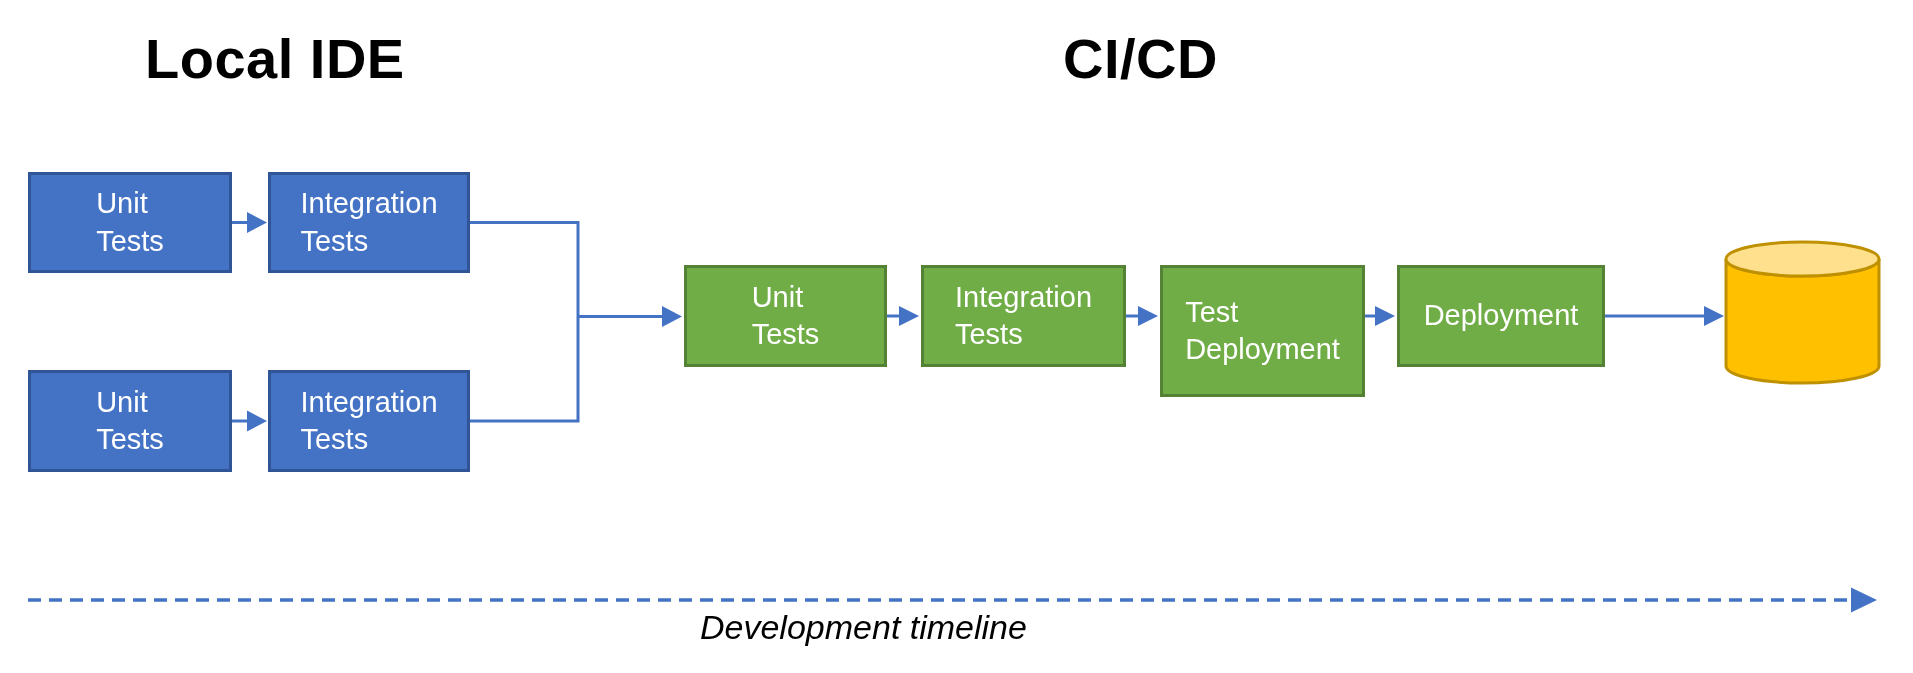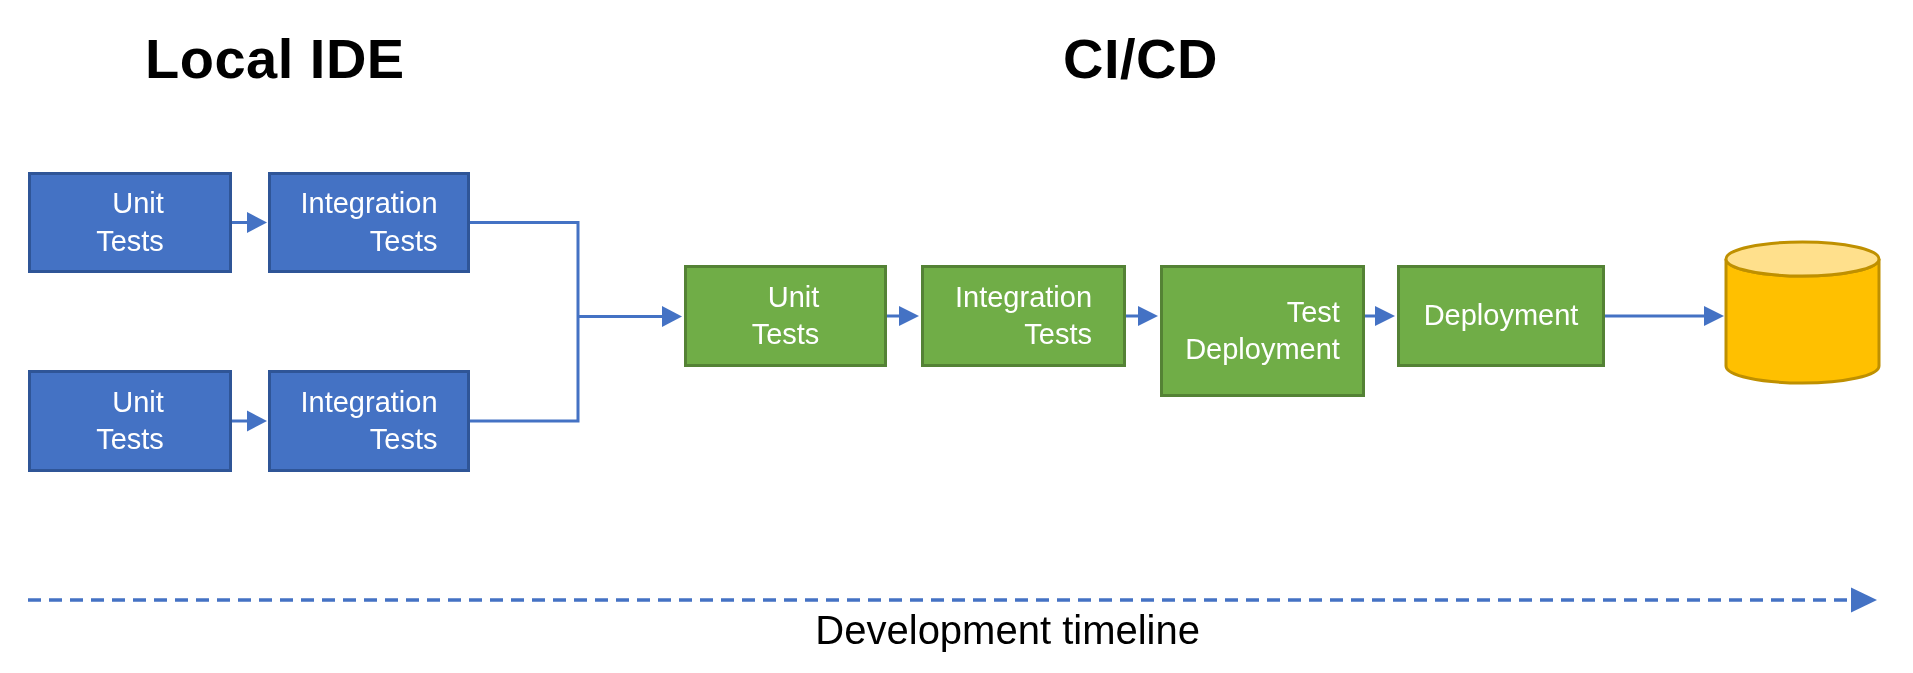--- a/index.html
+++ b/index.html
@@ -17,43 +17,44 @@
     font-weight: 700;
     color: #000000;
     letter-spacing: 0.5px;
     white-space: nowrap;
   }
   .node {
     position: absolute;
     display: flex;
     align-items: center;
     justify-content: center;
-    text-align: right;
+    text-align: left;
     color: #ffffff;
     font-size: 29px;
     line-height: 1.28;
     white-space: pre-line;
     box-sizing: border-box;
   }
   .blue  { background: #4472C4; border: 3px solid #2F5597; }
   .green { background: #70AD47; border: 3px solid #548235; }
   #connector-layer {
     position: absolute;
     left: 0; top: 0;
     width: 1913px;
     height: 673px;
   }
   .timeline-label {
     position: absolute;
     left: 700px;
     top: 608px;
     width: 500px;
-    text-align: right;
-    font-size: 40px;
+    text-align: left;
+    font-size: 34px;
     color: #000000;
+    font-style: italic;
   }
 </style>
 </head>
 <body>
 
 <div id="canvas">
 
   <div class="title" style="left:145px; top:26px;">Local IDE</div>
   <div class="title" style="left:1053px; top:26px;margin-left:10px;">CI/CD</div>
 

